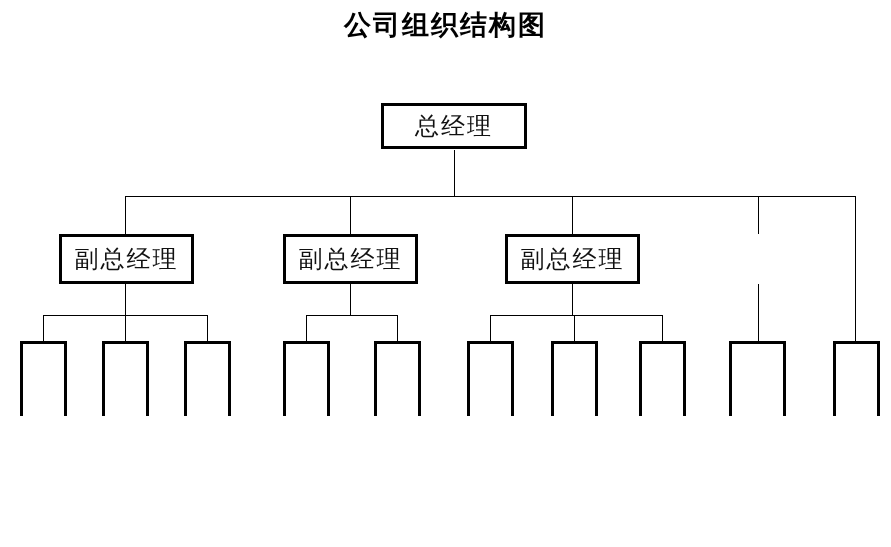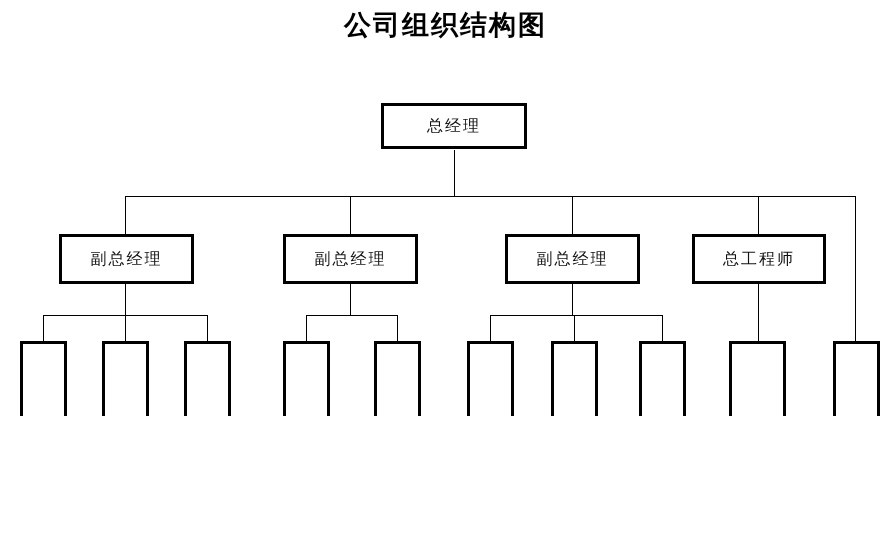--- a/index.html
+++ b/index.html
@@ -39,21 +39,21 @@
     box-sizing: border-box;
     border: 3px solid #000000;
     background: #ffffff;
     display: flex;
     align-items: center;
     justify-content: center;
     font-family: "Liberation Serif", "DejaVu Serif", serif;
     color: #111111;
   }
   .node.horiz {
-    font-size: 16px;
+    font-size: 24px;
     letter-spacing: 2px;
     white-space: nowrap;
   }
   .node.vert {
     font-size: 20px;
     writing-mode: vertical-rl;
     text-orientation: upright;
     letter-spacing: 6px;
     line-height: 1;
     padding-top: 6px;
@@ -116,23 +116,20 @@
 
   <div class="node horiz" style="left:59px; top:234px; width:135px; height:50px;">
     <span>副总经理</span>
   </div>
   <div class="node horiz" style="left:283px; top:234px; width:135px; height:50px;">
     <span>副总经理</span>
   </div>
   <div class="node horiz" style="left:505px; top:234px; width:135px; height:50px;">
     <span>副总经理</span>
   </div>
-  <div class="node horiz" style="left:692px; top:234px; width:134px; height:50px;">
-    <span>总工程师</span>
-  </div>
 
   <div class="node vert" style="left:20px; top:341px; width:47px; height:180px;">
     <span class="vtext">行政部</span>
   </div>
   <div class="node vert" style="left:102px; top:341px; width:47px; height:180px;">
     <span class="vtext">现场检测部</span>
   </div>
   <div class="node vert" style="left:184px; top:341px; width:47px; height:180px;">
     <span class="vtext">环境咨询部</span>
   </div>

